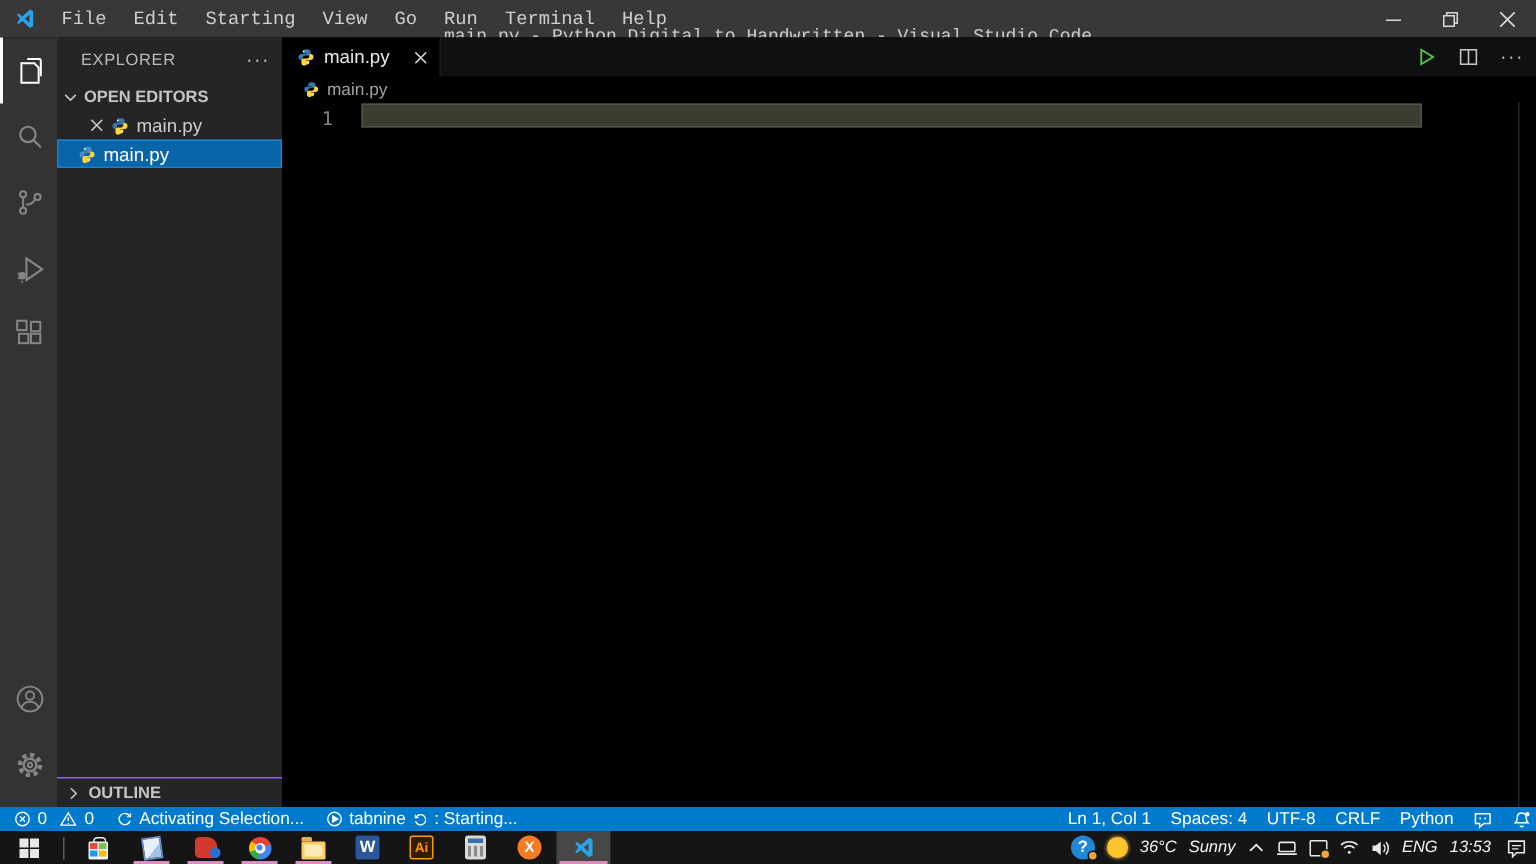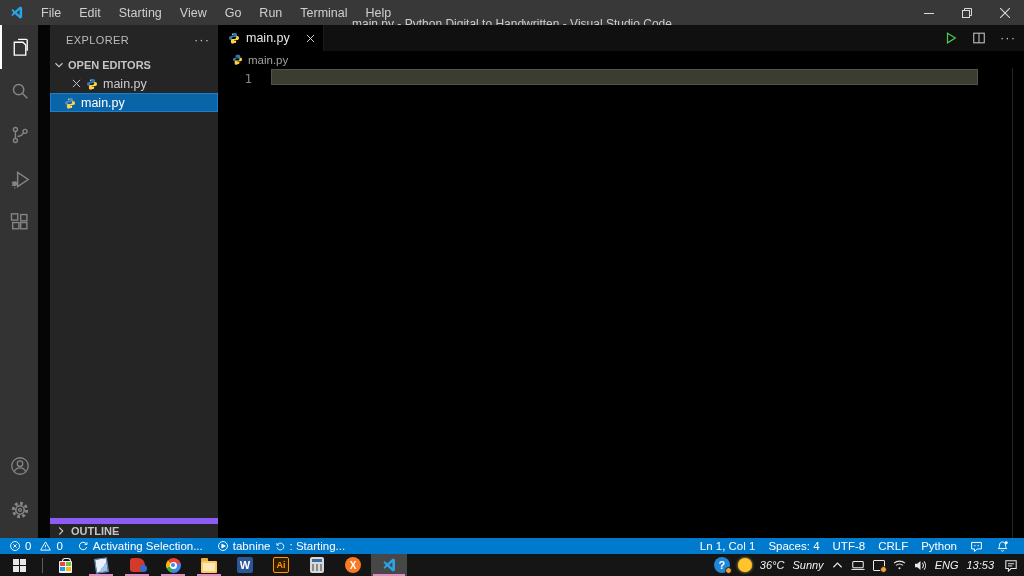--- a/index.html
+++ b/index.html
@@ -7,21 +7,21 @@
   .screen {
     position:relative; width:1024px; height:576px; overflow:hidden;
     font-family:"Liberation Sans", sans-serif; background:#050505;
     -webkit-font-smoothing:antialiased; color:#ccc;
   }
   svg { display:block; }
 
   
   .titlebar {
     position:absolute; top:0; left:0; right:0; height:25px;
-    background:#383838; display:flex; align-items:center;
+    background:#383838; display:flex; align-items:center;font-family:Liberation Mono, monospace;
   }
   .titlebar .logo { margin:0 8px 0 9px; }
   .menus { display:flex; align-items:center; height:100%; }
   .menu-item {
     font-size:12.5px; color:#cfcfcf; padding:0 9px; height:100%;
     display:flex; align-items:center; cursor:default;
   }
   .win-title {
     position:absolute; left:0; right:0; text-align:center;
     font-size:12px; color:#cdcdcd; pointer-events:none;margin-top:22px;
@@ -38,21 +38,21 @@
     display:flex; flex-direction:column; align-items:stretch;
   }
   .ab-item {
     height:44px; display:flex; align-items:center; justify-content:center;
     border-left:2px solid transparent; position:relative;
   }
   .ab-item.active { border-left-color:#ffffff; }
   .ab-bottom { position:absolute; bottom:6px; left:0; right:0; display:flex; flex-direction:column; }
 
   
-  .sidebar { width:168px; background:#252526; position:relative; flex:none; font-size:12.5px;margin-left:12px; }
+  .sidebar { width:150px; background:#252526; position:relative; flex:none; font-size:12.5px; }
   .sidebar-title {
     height:30px; display:flex; align-items:center; padding:0 8px 0 16px;
     font-size:11px; letter-spacing:.4px; color:#bbbbbb;
   }
   .sidebar-title .spacer { flex:1; }
   .dots { color:#c5c5c5; font-size:13px; letter-spacing:1px; line-height:8px; }
   .section-header {
     height:19px; display:flex; align-items:center; gap:2px; padding:0 4px 0 2px;
     font-weight:bold; font-size:11px; color:#c5c5c5; white-space:nowrap;
   }
@@ -60,21 +60,21 @@
   .section-actions { display:flex; gap:6px; align-items:center; padding-right:4px; }
   .row {
     height:19px; display:flex; align-items:center; gap:5px; padding-left:26px;
     color:#cccccc; white-space:nowrap;
   }
   .row.file-selected {
     padding-left:13px; background:#0a65a8; border:1px solid #1b7fce; color:#ffffff;
   }
   .outline-header {
     position:absolute; bottom:0; left:0; right:0; height:20px;
-    border-top:6px solid #8b5cf6; display:flex; align-items:center; gap:3px;
+    border-top:1px solid #8b5cf6; display:flex; align-items:center; gap:3px;
     font-weight:bold; font-size:11px; color:#c5c5c5; padding-left:4px;
   }
 
   
   .editor { flex:1; background:#050505; display:flex; flex-direction:column; position:relative; }
   .tabbar { height:26px; background:#101010; display:flex; align-items:stretch; position:relative; }
   .tab {
     width:106px; background:#000; display:flex; align-items:center; gap:6px;
     padding:0 8px 0 10px; font-size:12.5px; color:#e7e7e7; border-right:1px solid #1c1c1c;
   }
@@ -96,21 +96,21 @@
     background:#3b3d31; border:1px solid #52544a;
   }
   .overview-line { position:absolute; right:11px; top:0; bottom:0; width:1px; background:#242424; }
 
   
   .statusbar {
     position:absolute; left:0; right:0; bottom:22px; height:16px; background:#007acc;
     display:flex; align-items:center; color:#ffffff; font-size:11.5px;
   }
   .sb-left { display:flex; align-items:center; gap:14px; padding-left:9px; }
-  .sb-right { margin-left:auto; display:flex; align-items:center; gap:13px; padding-right:15px; }
+  .sb-right { margin-left:auto; display:flex; align-items:center; gap:13px; padding-right:3px; }
   .sb-item { display:flex; align-items:center; gap:4px; white-space:nowrap; }
 
   
   .taskbar {
     position:absolute; left:0; right:0; bottom:0; height:22px; background:#151515;
     display:flex; align-items:center;
   }
   .tb-start { width:38px; height:22px; display:flex; align-items:center; justify-content:center; }
   .tb-divider { width:1px; height:15px; background:#5c5c5c; margin:0 4px; }
   .tb-app { width:36px; height:22px; position:relative; display:flex; align-items:center; justify-content:center; }

